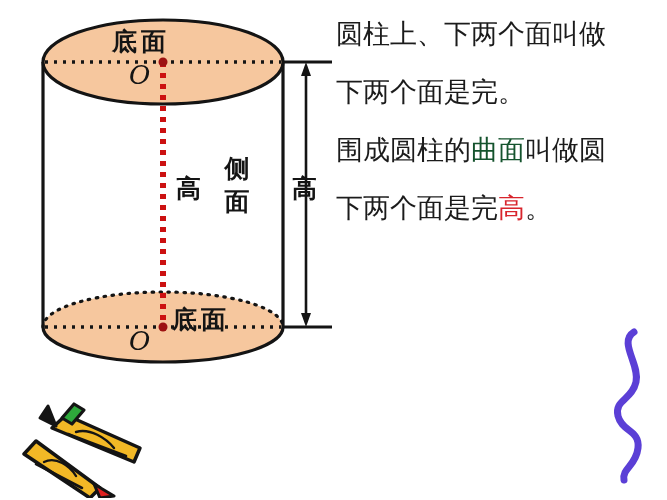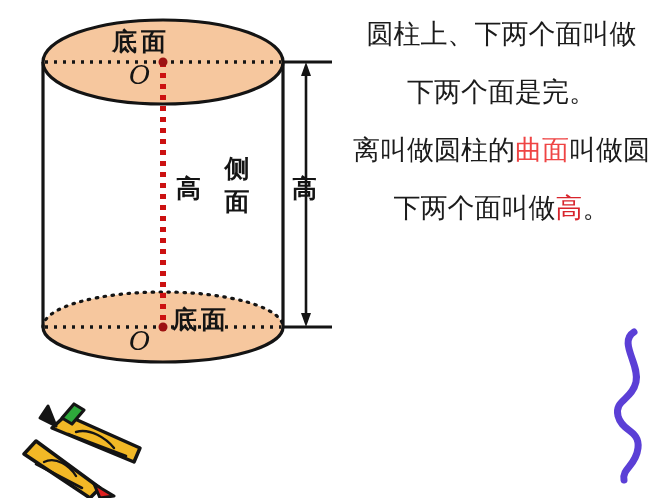--- a/index.html
+++ b/index.html
@@ -40,24 +40,23 @@
   .note-block {
     margin-bottom: 22px;
   }
   .note-line {
     font-family: "DejaVu Serif", "Liberation Serif", serif;
     font-size: 27px;
     line-height: 36px;
     color: #1b1b1b;
     letter-spacing: 0px;
     white-space: nowrap;
-    text-align: center;
   }
   .hl-red { color: #d8242c; }
-  .hl-green { color: #ef4444; margin-top: 43px; }
+  .hl-green { color: #14532d; margin-top: 43px; }
 
   
   .fig-label {
     position: absolute;
     font-family: "DejaVu Serif", "Liberation Serif", serif;
     font-weight: 700;
     color: #141414;
     white-space: nowrap;
   }
   .label-top-base {
@@ -163,24 +162,24 @@
   <div class="fig-label label-o-bottom">O</div>
 
   <div id="notes">
       <div class="note-block">
         <div class="note-line"><span>圆柱上、下两个面叫做</span></div>
       </div>
       <div class="note-block">
         <div class="note-line"><span>下两个面是完。</span></div>
       </div>
       <div class="note-block">
-        <div class="note-line"><span>离叫做圆柱的</span><span class="hl-green">曲面</span><span>叫做圆</span></div>
-      </div>
-      <div class="note-block">
-        <div class="note-line"><span>下两个面叫做</span><span class="hl-red">高</span><span>。</span></div>
+        <div class="note-line"><span>围成圆柱的</span><span class="hl-green">曲面</span><span>叫做圆</span></div>
+      </div>
+      <div class="note-block">
+        <div class="note-line"><span>下两个面是完</span><span class="hl-red">高</span><span>。</span></div>
       </div>
     </div>
 
   <svg id="crayons" viewBox="0 0 150 106" width="150" height="106">
     <g>
       <path d="M 2 62 L 14 49 L 78 96 L 68 106 Z" fill="#f2b826" stroke="#141414" stroke-width="3.5" stroke-linejoin="round"></path>
       <path d="M 14 72 L 60 96" fill="none" stroke="#141414" stroke-width="2.6" stroke-linecap="round"></path>
       <path d="M 22 70 C 34 64, 48 74, 54 84" fill="none" stroke="#141414" stroke-width="2.4" stroke-linecap="round"></path>
       <path d="M 72 92 L 92 104 L 78 106 Z" fill="#e02020" stroke="#141414" stroke-width="3" stroke-linejoin="round"></path>
     </g>

